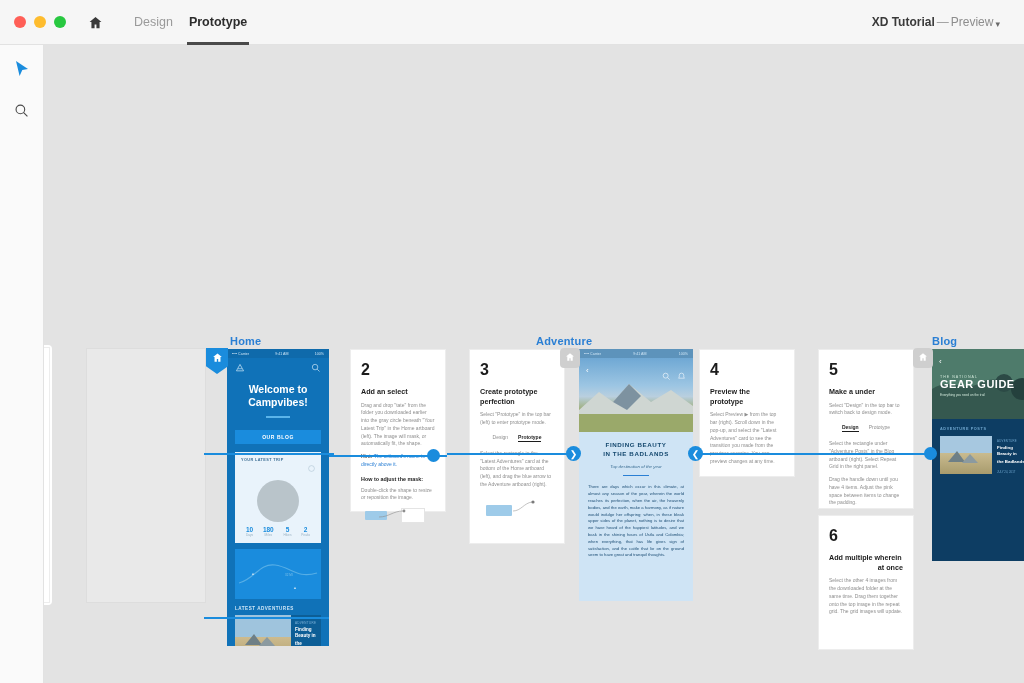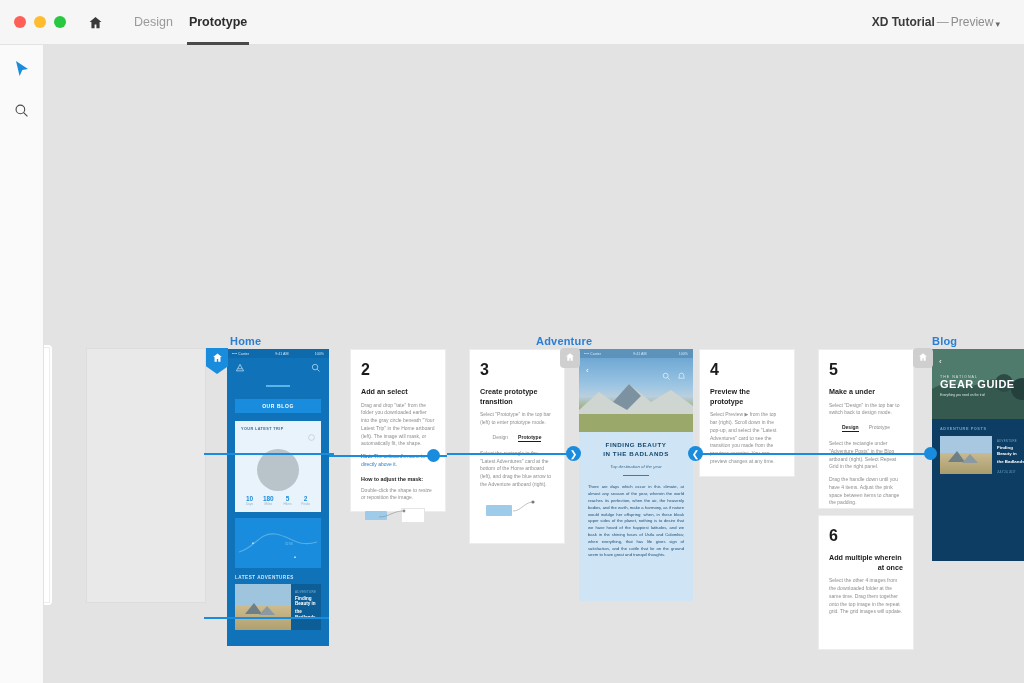--- a/index.html
+++ b/index.html
@@ -205,20 +205,24 @@
               <line x1="4.2" y1="8" x2="9.8" y2="8" stroke="#bcdcf2" stroke-width="1"></line>
             </svg>
         </div>
         <div>
           <svg width="10" height="10" viewBox="0 0 16 16">
               <circle cx="6.5" cy="6.5" r="4.4" fill="none" stroke="#bcdcf2" stroke-width="1.2"></circle>
               <line x1="9.8" y1="9.8" x2="13.6" y2="13.6" stroke="#bcdcf2" stroke-width="1.2"></line>
             </svg>
         </div>
       </div>
+      <div class="welcome">
+        <div>Welcome to</div>
+        <div>Campvibes!</div>
+      </div>
       <div class="welcome-rule"></div>
       <div class="blogbtn">OUR BLOG</div>
 
       <div class="trip-card">
         <div style="display:flex; justify-content:space-between; align-items:flex-start;">
           <div class="ttl">YOUR LATEST TRIP</div>
           <div>
             <svg width="7" height="7" viewBox="0 0 12 12">
                 <circle cx="6" cy="6" r="5" fill="none" stroke="#a9bfcf" stroke-width=".9"></circle>
               </svg>
@@ -284,21 +288,21 @@
         <svg width="60" height="16" viewBox="0 0 60 16" style="position:absolute; left:14px; top:0;">
             <path d="M4 9 C14 9 18 3 28 3" fill="none" stroke="#8d8d8d" stroke-width=".6"></path>
             <circle cx="29" cy="3" r="1.4" fill="#8d8d8d"></circle>
           </svg>
       </div>
     </div>
 
     <div class="card" style="left:425px; top:304px; width:96px; height:195px; padding:11px 10px;">
       <div class="num">3</div>
       <h3>Create prototype</h3>
-      <h3 style="margin-top:0;">transition</h3>
+      <h3 style="margin-top:0;">perfection</h3>
       <p>Select "Prototype" in the top bar (left) to enter prototype mode.</p>
       <div class="modebtns">
         <span class="modebtn">Design</span>
         <span class="modebtn sel">Prototype</span>
       </div>
       <p style="margin-top:8px;">Select the rectangle in the "Latest Adventures" card at the bottom of the Home artboard (left), and drag the blue arrow to the Adventure artboard (right).</p>
       <div style="margin-top:9px; position:relative; height:22px;">
         <div style="position:absolute; left:6px; top:7px; width:26px; height:11px; background:#9ecbe9; border-radius:1px;"></div>
         <svg width="70" height="22" viewBox="0 0 70 22" style="position:absolute; left:0; top:0;">
             <path d="M33 13 C41 13 44 5 52 4" fill="none" stroke="#9a9a9a" stroke-width=".6"></path>

